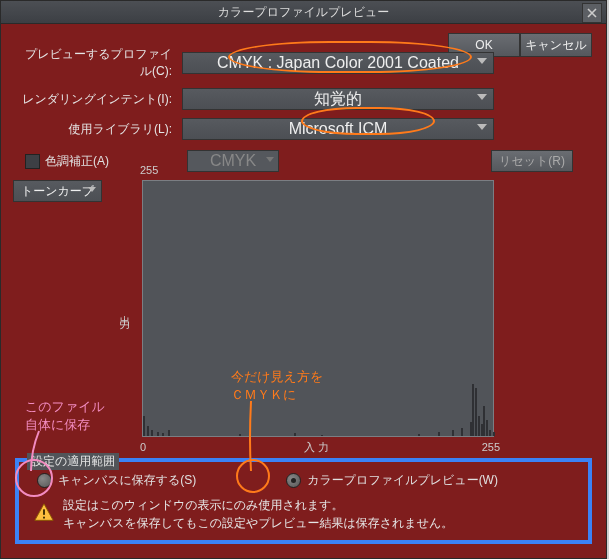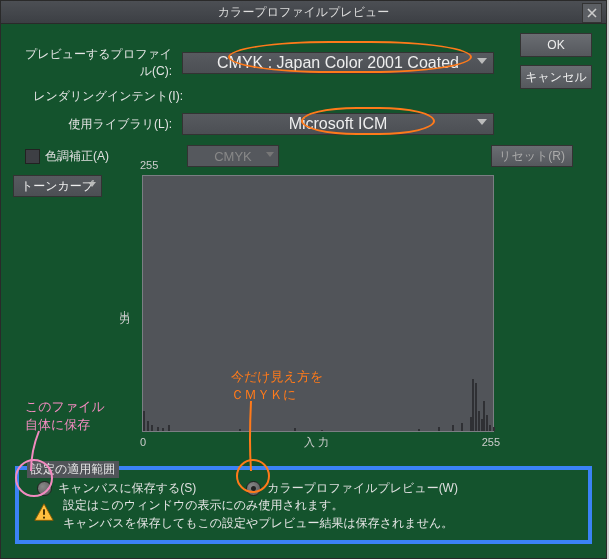--- a/index.html
+++ b/index.html
@@ -1,50 +1,50 @@
 <!DOCTYPE html>
 <html><head>
 <meta charset="utf-8">
 <style>
   html,body{margin:0;padding:0;width:609px;height:559px;background:#d0d0d0;font-family:"MS UI Gothic","Meiryo",sans-serif;font-size:12px;color:#e0e0e0;overflow:hidden}
-  .dialog{position:relative;width:605px;height:557px;background:#14532d;border:1px solid #2a2a2a}
+  .dialog{position:relative;width:605px;height:557px;background:#7f1d1d;border:1px solid #2a2a2a}
   .titlebar{height:22px;background:linear-gradient(#4c4f54,#3c3f44);display:flex;align-items:center;justify-content:center;position:relative;border-bottom:1px solid #2a2a2a}
   .titlebar-text{color:#ddd;font-size:12px}
   .close-x{position:absolute;right:4px;top:2px;width:18px;height:18px;background:#5c5f64;border:1px solid #333;display:flex;align-items:center;justify-content:center;color:#ccc;font-size:13px;cursor:pointer}
   .body{position:relative;padding:10px 12px 12px 12px}
   .btn{background:linear-gradient(#6a6d72,#55585d);border:1px solid #333;color:#eee;height:22px;display:flex;align-items:center;justify-content:center;font-size:12px;cursor:pointer}
-  .right-btns{position:absolute;right:14px;top:32px;display:flex;flex-direction:column;gap:8px}
+  .right-btns{position:absolute;right:14px;top:32px;display:flex;flex-direction:row;gap:0}
   .right-btns .btn{width:70px}
   .form-row{display:flex;align-items:center;margin-bottom:8px}
   .form-label{width:170px;text-align:right;padding-right:10px;color:#e5e5e5;font-size:12px}
   .select{flex:0 0 310px;height:20px;background:linear-gradient(#575a5f,#4c4f54);border:1px solid #333;display:flex;align-items:center;justify-content:center;color:#eee;position:relative;cursor:pointer;font-size:16px}
   .select .caret{position:absolute;right:6px;top:5px;width:0;height:0;border-left:5px solid transparent;border-right:5px solid transparent;border-top:6px solid #bbb}
   .form-area{margin-top:12px;margin-right:100px}
   .row2{display:flex;align-items:center;margin-top:10px;gap:12px}
   .checkbox-wrap{display:flex;align-items:center;gap:5px;margin-left:12px;width:150px}
   .checkbox{width:13px;height:13px;background:#3d3f44;border:1px solid #222;cursor:pointer}
-  .small-select{width:90px;height:20px;background:#55585d;border:1px solid #333;display:flex;align-items:center;justify-content:center;color:#888;position:relative;font-size:13px}
+  .small-select{width:90px;height:20px;background:#55585d;border:1px solid #333;display:flex;align-items:center;justify-content:center;color:#888;position:relative;font-size:16px}
   .small-select .caret{position:absolute;right:4px;top:6px;width:0;height:0;border-left:4px solid transparent;border-right:4px solid transparent;border-top:5px solid #777}
   .reset-btn{width:80px;height:20px;margin-left:auto;margin-right:0}
   .tone-row{margin-top:8px;display:flex;align-items:flex-start}
   .tone-select{width:118px;height:20px;background:linear-gradient(#575a5f,#4c4f54);border:1px solid #333;display:flex;align-items:center;justify-content:center;color:#eee;position:relative;font-size:12px;cursor:pointer}
   .tone-select .caret{position:absolute;right:5px;top:6px;width:0;height:0;border-left:4px solid transparent;border-right:4px solid transparent;border-top:5px solid #bbb}
   .chart-area{position:relative;margin-left:12px}
   .chart-frame{width:350px;height:255px;border:1px solid #7b7e83;background:#515459;position:relative}
   .y-label{position:absolute;left:-26px;top:50%;transform:translateY(-50%);writing-mode:vertical-rl;color:#ccc;font-size:11px;letter-spacing:3px}
   .x-label{position:absolute;bottom:-18px;left:50%;transform:translateX(-50%);color:#ccc;font-size:11px;letter-spacing:3px}
   .tick0{position:absolute;left:-2px;bottom:-16px;color:#ccc;font-size:11px}
   .tick255x{position:absolute;right:-6px;bottom:-16px;color:#ccc;font-size:11px}
   .tick255y{position:absolute;left:-2px;top:-16px;color:#ccc;font-size:11px}
   
   .hist{position:absolute;bottom:0;left:0;right:0;height:100%}
   .bar{position:absolute;bottom:0;background:#2f3034;width:2px}
   .fieldset{position:absolute;left:14px;right:14px;bottom:14px;border:4px solid #3b82f6;padding:10px 10px 8px 10px}
   .legend{position:absolute;top:-9px;left:8px;background:#515459;padding:0 4px;color:#e5e5e5;font-size:12px}
-  .radio-row{display:flex;align-items:center;margin-bottom:0;margin-left:8px}
+  .radio-row{display:flex;gap:40px;align-items:center;margin-bottom:8px;margin-left:8px}
   .radio-item{display:flex;align-items:center;gap:6px;cursor:pointer}
   .radio{width:13px;height:13px;border-radius:50%;border:1px solid #222;background:radial-gradient(circle at 35% 35%,#888,#555);display:flex;align-items:center;justify-content:center}
   .radio.checked::after{content:"";width:5px;height:5px;border-radius:50%;background:#222}
   .warning-row{display:flex;gap:8px;align-items:center;margin-left:4px}
   .warn-icon svg{width:22px;height:22px}
   .warning-text{color:#e5e5e5;font-size:12px;line-height:1.45}
   
   .anno{position:absolute;pointer-events:none;color:#f28bc0;font-size:13px;line-height:1.35}
   .anno.orange{color:#ff7a1a}
   .ring{position:absolute;border:2px solid #ff7a1a;border-radius:50%;pointer-events:none}
@@ -72,20 +72,24 @@
     <div class="form-area">
       <div class="form-row">
         <div class="form-label">プレビューするプロファイル(C):</div>
         <div class="select">
           <span>CMYK : Japan Color 2001 Coated</span>
           <span class="caret"></span>
         </div>
       </div>
       <div class="form-row">
         <div class="form-label">レンダリングインテント(I):</div>
+        <div class="select">
+          <span>知覚的</span>
+          <span class="caret"></span>
+        </div>
       </div>
       <div class="form-row">
         <div class="form-label">使用ライブラリ(L):</div>
         <div class="select">
           <span>Microsoft ICM</span>
           <span class="caret"></span>
         </div>
       </div>
 
       <div class="row2" style="width:560px">

